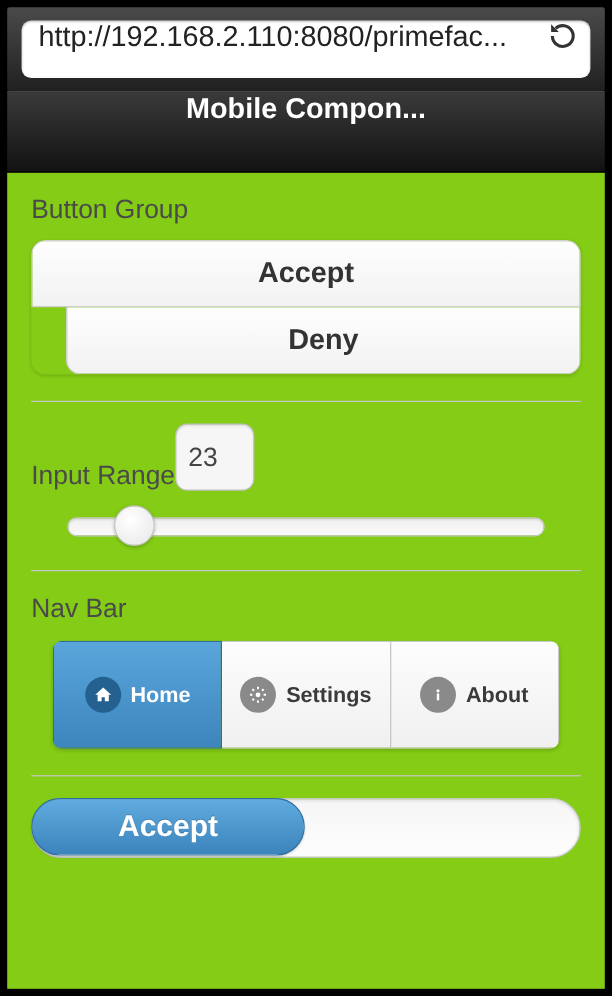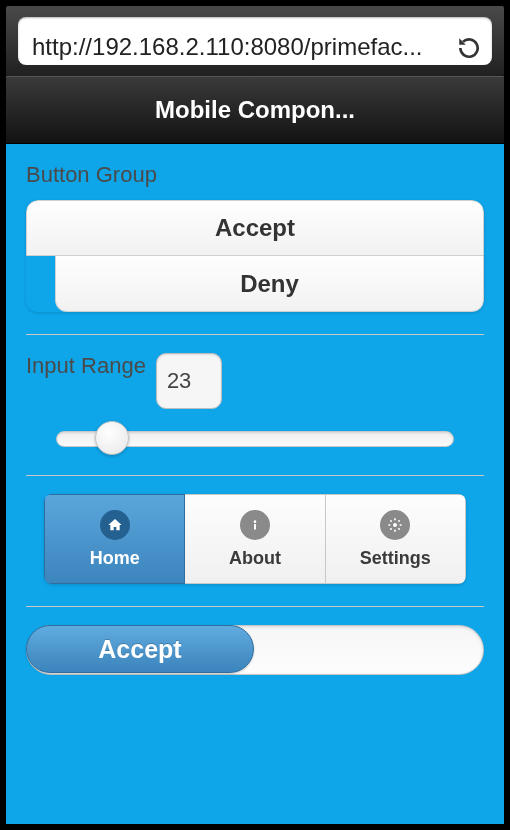--- a/index.html
+++ b/index.html
@@ -19,51 +19,51 @@
     padding: 10px 12px;
     border-radius: 2px;
     height: 70px;
     display: flex; align-items: center;
   }
   .url-bar {
     background: #fff;
     border-radius: 8px;
     height: 48px;
     width: 100%;
-    display: flex; align-items: flex-end;
+    display: flex; align-items: flex-start;
     padding: 0 10px 4px 14px;
     box-shadow: inset 0 1px 2px rgba(0,0,0,0.3);
   }
   .url-text {
     flex: 1;
     font-size: 24px;
     color: #222;
     white-space: nowrap;
     overflow: hidden;
   }
   .reload-icon {
     width: 26px; height: 26px;
     flex-shrink: 0;
   }
 
   
   .header {
     background: linear-gradient(#3a3a3a, #121212);
     height: 68px;
-    display: flex; align-items: center; justify-content: center;
+    display: flex; align-items: flex-start; justify-content: center;
     color: #fff;
     font-size: 24px;
     font-weight: bold;
     border-top: 1px solid #555;
     border-bottom: 1px solid #000;
   }
 
   
   .content {
-    background: #0ea5e9;
+    background: #84cc16;
     height: calc(100% - 70px - 68px);
     padding: 18px 20px 0 20px;
     overflow: hidden;
   }
 
   .section-label {
     font-size: 22px;
     color: #4a4a4a;
     margin-bottom: 12px;
   }
@@ -88,21 +88,21 @@
     font-size: 24px;
     font-weight: bold;
     color: #333;
     cursor: pointer;
   }
   .btn-group .btn:first-child { border-radius: 12px 12px 0 0; }
   .btn-group .btn:last-child { border-radius: 0 0 12px 12px; border-top: none; margin-left: 29px; }
 
   
   .range-row {
-    display: flex; align-items: flex-start; gap: 10px;
+    display: flex; align-items: flex-end; gap: 0;
   }
   .range-input {
     width: 66px; height: 56px;
     border: 1px solid #bdbdbd;
     border-radius: 10px;
     background: #f6f6f6;
     font-size: 22px;
     color: #444;
     padding: 0 10px;
     box-shadow: inset 0 1px 2px rgba(0,0,0,0.1);
@@ -137,21 +137,21 @@
   .navbar {
     display: flex;
     margin: 14px 18px 0 18px;
     border-radius: 8px;
     overflow: hidden;
     box-shadow: 0 1px 3px rgba(0,0,0,0.15);
   }
   .nav-item {
     flex: 1;
     height: 90px;
-    display: flex; flex-direction: column;
+    display: flex; 
     align-items: center; justify-content: center;
     gap: 8px;
     border: 1px solid #c8c8c8;
     background: linear-gradient(#fdfdfd, #f0f0f0);
     font-size: 18px;
     font-weight: bold;
     color: #3a3a3a;
     cursor: pointer;
   }
   .nav-item + .nav-item { border-left: none; }
@@ -235,47 +235,48 @@
       <span class="section-label" style="margin:0">Input Range</span>
       <input class="range-input" type="text" value="23" style="">
     </div>
     <div class="slider-wrap">
       <div class="slider-track"></div>
       <div class="slider-thumb" style="left: 14%;"></div>
     </div>
 
     <hr class="divider">
 
+    <div class="section-label">Nav Bar</div>
     <div class="navbar">
       <div class="nav-item active">
         <div class="nav-icon">
           <svg width="16" height="16" viewBox="0 0 24 24">
               <path fill="#fff" d="M12 3 L2 12h3v8h5v-5h4v5h5v-8h3z"></path>
             </svg>
         </div>
         <span>Home</span>
       </div>
       <div class="nav-item">
         <div class="nav-icon">
           <svg width="16" height="16" viewBox="0 0 24 24">
+              <circle cx="12" cy="12" r="3" fill="#fff"></circle>
+              <path stroke="#fff" stroke-width="2.5" fill="none" d="M12 2v3M12 19v3M2 12h3M19 12h3M5 5l2 2M17 17l2 2M19 5l-2 2M7 17l-2 2"></path>
+            </svg>
+        </div>
+        <span>Settings</span>
+      </div>
+      <div class="nav-item">
+        <div class="nav-icon">
+          <svg width="16" height="16" viewBox="0 0 24 24">
               <circle cx="12" cy="7" r="2" fill="#fff"></circle>
               <rect x="10.5" y="10" width="3" height="9" rx="1.5" fill="#fff"></rect>
             </svg>
         </div>
         <span>About</span>
       </div>
-      <div class="nav-item">
-        <div class="nav-icon">
-          <svg width="16" height="16" viewBox="0 0 24 24">
-              <circle cx="12" cy="12" r="3" fill="#fff"></circle>
-              <path stroke="#fff" stroke-width="2.5" fill="none" d="M12 2v3M12 19v3M2 12h3M19 12h3M5 5l2 2M17 17l2 2M19 5l-2 2M7 17l-2 2"></path>
-            </svg>
-        </div>
-        <span>Settings</span>
-      </div>
     </div>
 
     <hr class="divider">
 
     <div class="switch">
       <div class="switch-on">
         <span>Accept</span>
       </div>
       <div class="switch-off"></div>
     </div>

